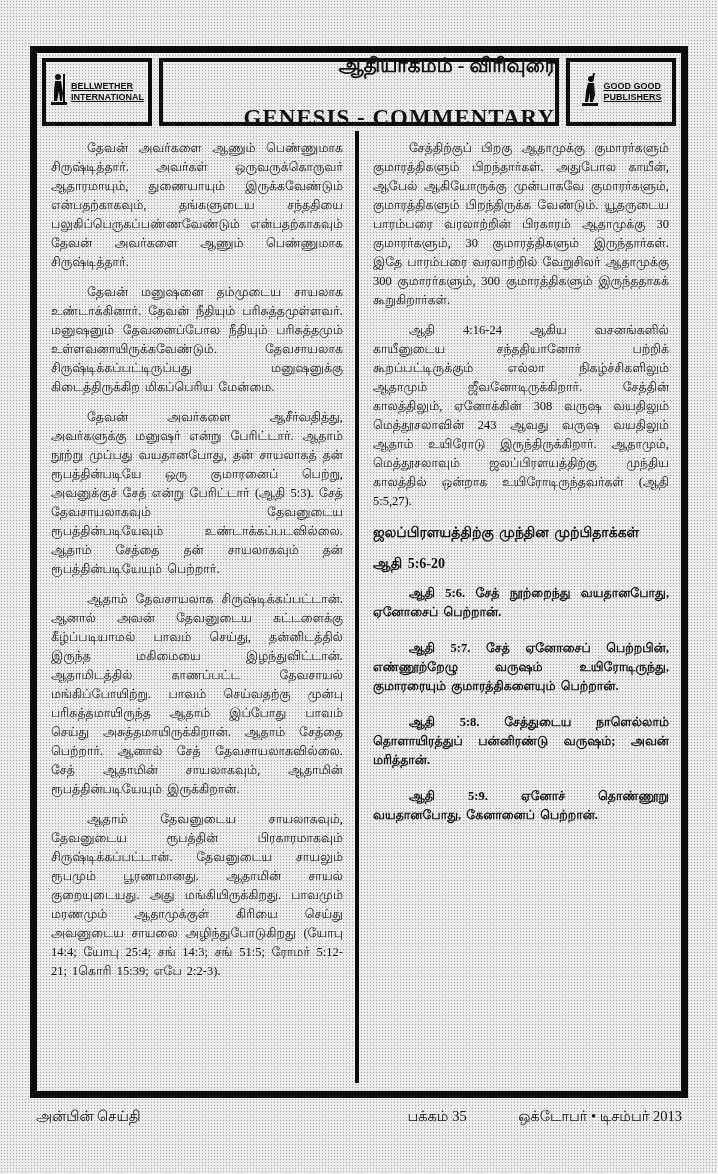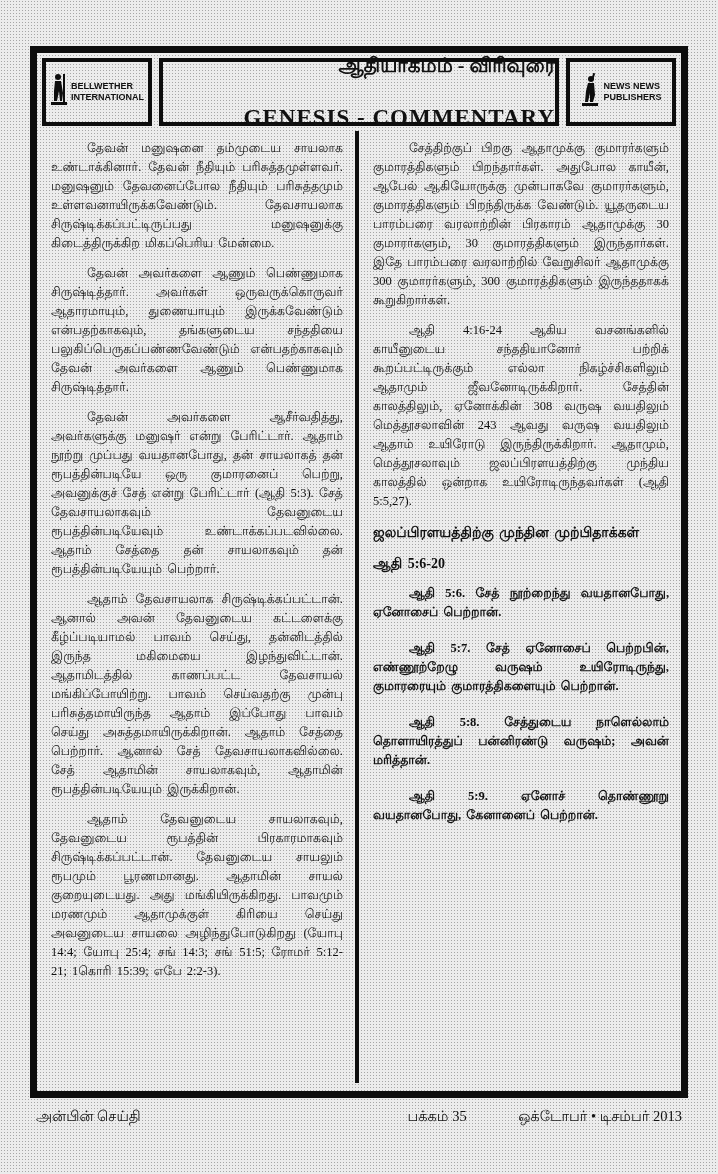--- a/index.html
+++ b/index.html
@@ -22,21 +22,21 @@
   .header-row {
     display: flex; gap: 7px; padding: 5px; height: 68px;
   }
   .logo-box {
     border: 4px solid #0d0d0d; width: 98px; flex: 0 0 auto;
     display: flex; align-items: center; justify-content: center; gap: 3px;
     padding: 2px;
   }
   .logo-fig { flex: 0 0 auto; }
   .logo-text { font-family: "Liberation Sans", sans-serif; font-weight: bold; font-size: 9px; line-height: 11px; letter-spacing: 0; }
-  .logo-text span { display: block; white-space: nowrap; }
+  .logo-text span { display: block; text-decoration: underline; white-space: nowrap; }
   .title-box {
     border: 4px solid #0d0d0d; flex: 1 1 auto;
     display: flex; flex-direction: column; align-items: flex-end; justify-content: center;
   }
   .title-tamil { font-weight: bold; font-size: 20px; line-height: 24px; }
   .title-english { font-weight: bold; font-size: 23px; line-height: 26px; letter-spacing: 1px; font-family: "Liberation Serif", serif; margin-top: 28px; }
   
   .body-row {
     display: flex; height: 952px; overflow: hidden;
   }
@@ -93,32 +93,32 @@
     <div class="logo-box">
       <span class="logo-fig">
         <svg width="20" height="34" viewBox="0 0 20 34">
           <circle cx="11" cy="6" r="3" fill="#0d0d0d"></circle>
           <path d="M8 10 L14 10 L15 22 L13 29 L10 29 L10 20 L8 29 L5 29 L6 18 Z" fill="#0d0d0d"></path>
           <rect x="12" y="0" width="2" height="8" fill="#0d0d0d" transform="rotate(18 13 4)"></rect>
           <path d="M2 30 L18 30 L18 33 L2 33 Z" fill="#0d0d0d"></path>
         </svg>
       </span>
       <span class="logo-text">
-        <span>NEWS NEWS</span>
+        <span>GOOD GOOD</span>
         <span>PUBLISHERS</span>
       </span>
     </div>
 
   </div>
 
   <div class="body-row">
 
     <div class="col col-left">
+      <p>தேவன் அவர்களை ஆணும் பெண்ணுமாக சிருஷ்டித்தார். அவர்கள் ஒருவருக்கொருவர் ஆதாரமாயும், துணையாயும் இருக்கவேண்டும் என்பதற்காகவும், தங்களுடைய சந்ததியை பலுகிப்பெருகப்பண்ணவேண்டும் என்பதற்காகவும் தேவன் அவர்களை ஆணும் பெண்ணுமாக சிருஷ்டித்தார்.</p>
       <p>தேவன் மனுஷனை தம்முடைய சாயலாக உண்டாக்கினார். தேவன் நீதியும் பரிசுத்தமுள்ளவர். மனுஷனும் தேவனைப்போல நீதியும் பரிசுத்தமும் உள்ளவனாயிருக்கவேண்டும். தேவசாயலாக சிருஷ்டிக்கப்பட்டிருப்பது மனுஷனுக்கு கிடைத்திருக்கிற மிகப்பெரிய மேன்மை.</p>
-      <p>தேவன் அவர்களை ஆணும் பெண்ணுமாக சிருஷ்டித்தார். அவர்கள் ஒருவருக்கொருவர் ஆதாரமாயும், துணையாயும் இருக்கவேண்டும் என்பதற்காகவும், தங்களுடைய சந்ததியை பலுகிப்பெருகப்பண்ணவேண்டும் என்பதற்காகவும் தேவன் அவர்களை ஆணும் பெண்ணுமாக சிருஷ்டித்தார்.</p>
       <p>தேவன் அவர்களை ஆசீர்வதித்து, அவர்களுக்கு மனுஷர் என்று பேரிட்டார். ஆதாம் நூற்று முப்பது வயதானபோது, தன் சாயலாகத் தன் ரூபத்தின்படியே ஒரு குமாரனைப் பெற்று, அவனுக்குச் சேத் என்று பேரிட்டார் (ஆதி 5:3). சேத் தேவசாயலாகவும் தேவனுடைய ரூபத்தின்படியேவும் உண்டாக்கப்படவில்லை. ஆதாம் சேத்தை தன் சாயலாகவும் தன் ரூபத்தின்படியேயும் பெற்றார்.</p>
       <p>ஆதாம் தேவசாயலாக சிருஷ்டிக்கப்பட்டான். ஆனால் அவன் தேவனுடைய கட்டளைக்கு கீழ்ப்படியாமல் பாவம் செய்து, தன்னிடத்தில் இருந்த மகிமையை இழந்துவிட்டான். ஆதாமிடத்தில் காணப்பட்ட தேவசாயல் மங்கிப்போயிற்று. பாவம் செய்வதற்கு முன்பு பரிசுத்தமாயிருந்த ஆதாம் இப்போது பாவம் செய்து அசுத்தமாயிருக்கிறான். ஆதாம் சேத்தை பெற்றார். ஆனால் சேத் தேவசாயலாகவில்லை. சேத் ஆதாமின் சாயலாகவும், ஆதாமின் ரூபத்தின்படியேயும் இருக்கிறான்.</p>
       <p>ஆதாம் தேவனுடைய சாயலாகவும், தேவனுடைய ரூபத்தின் பிரகாரமாகவும் சிருஷ்டிக்கப்பட்டான். தேவனுடைய சாயலும் ரூபமும் பூரணமானது. ஆதாமின் சாயல் குறையுடையது. அது மங்கியிருக்கிறது. பாவமும் மரணமும் ஆதாமுக்குள் கிரியை செய்து அவனுடைய சாயலை அழிந்துபோடுகிறது (யோபு 14:4; யோபு 25:4; சங் 14:3; சங் 51:5; ரோமர் 5:12-21; 1கொரி 15:39; எபே 2:2-3).</p>
     </div>
 
     <div class="col col-right">
       <p>சேத்திற்குப் பிறகு ஆதாமுக்கு குமாரர்களும் குமாரத்திகளும் பிறந்தார்கள். அதுபோல காயீன், ஆபேல் ஆகியோருக்கு முன்பாகவே குமாரர்களும், குமாரத்திகளும் பிறந்திருக்க வேண்டும். யூதருடைய பாரம்பரை வரலாற்றின் பிரகாரம் ஆதாமுக்கு 30 குமாரர்களும், 30 குமாரத்திகளும் இருந்தார்கள். இதே பாரம்பரை வரலாற்றில் வேறுசிலர் ஆதாமுக்கு 300 குமாரர்களும், 300 குமாரத்திகளும் இருந்ததாகக் கூறுகிறார்கள்.</p>
       <p>ஆதி 4:16-24 ஆகிய வசனங்களில் காயீனுடைய சந்ததியானோர் பற்றிக் கூறப்பட்டிருக்கும் எல்லா நிகழ்ச்சிகளிலும் ஆதாமும் ஜீவனோடிருக்கிறார். சேத்தின் காலத்திலும், ஏனோக்கின் 308 வருஷ வயதிலும் மெத்தூசலாவின் 243 ஆவது வருஷ வயதிலும் ஆதாம் உயிரோடு இருந்திருக்கிறார். ஆதாமும், மெத்தூசலாவும் ஜலப்பிரளயத்திற்கு முந்திய காலத்தில் ஒன்றாக உயிரோடிருந்தவர்கள் (ஆதி 5:5,27).</p>
       <p class="section-heading">ஜலப்பிரளயத்திற்கு முந்தின முற்பிதாக்கள்</p>
       <p class="section-ref">ஆதி 5:6-20</p>

